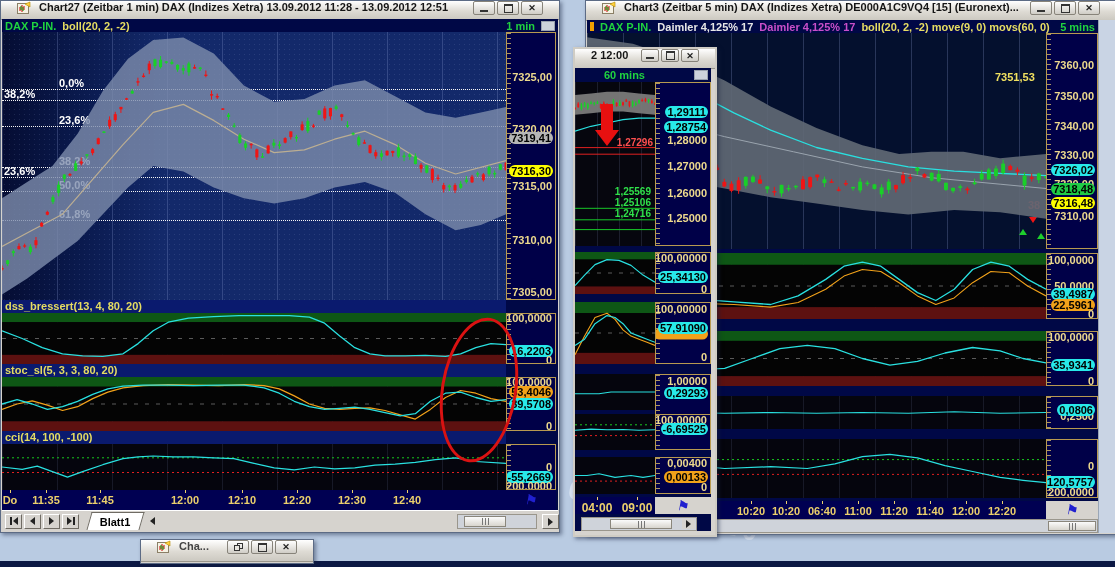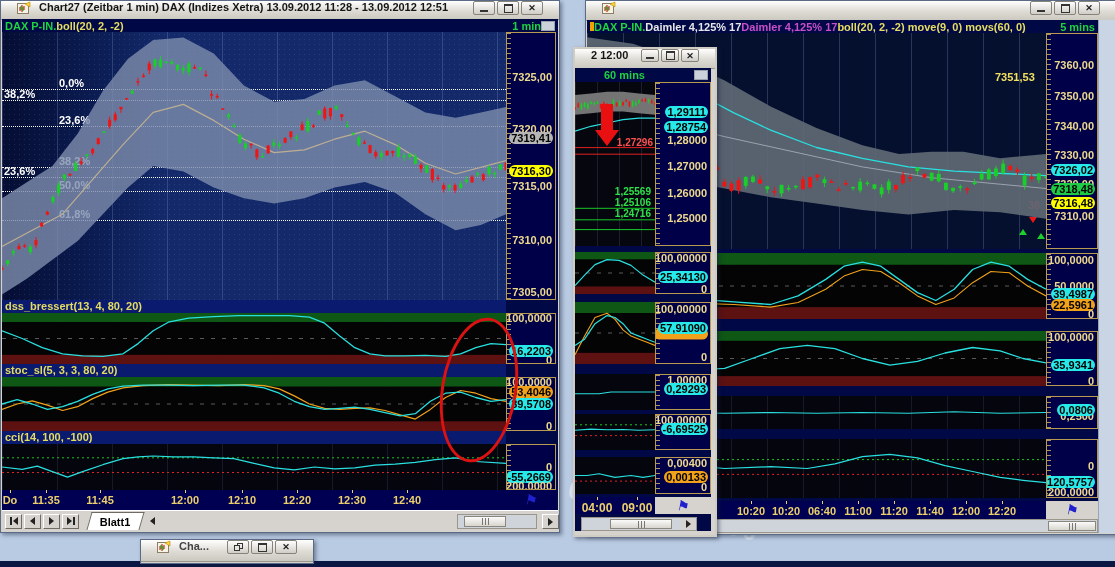--- a/index.html
+++ b/index.html
@@ -15,21 +15,21 @@
   .wbtn{width:22px;height:14px;background:linear-gradient(#fefefe,#d0cdc6);border:1px solid #87837a;border-radius:2px;padding:0;position:relative;display:flex;align-items:center;justify-content:center}
   .g-min{width:8px;height:2px;background:#333;display:block;margin-top:6px}
   .g-max{width:7px;height:6px;border:1px solid #333;border-top-width:2px;display:block}
   .g-rest{position:relative;width:9px;height:8px;display:block}
   .g-rest:before{content:'';position:absolute;left:3px;top:0;width:4px;height:4px;border:1px solid #333}
   .g-rest:after{content:'';position:absolute;left:0;top:2px;width:4px;height:4px;border:1px solid #333;background:#e8e6e0}
   .gx{font-style:normal;font-weight:bold;font-size:9px;color:#222;line-height:10px}
   .appicon{flex:0 0 auto;display:flex}
 
   .wbody{position:absolute;background:#000846}
-  .lblrow{position:absolute;display:flex;align-items:center;gap:0;background:#000846;font-size:11px;font-weight:bold;white-space:nowrap;overflow:hidden;padding:0 3px;box-sizing:border-box}
+  .lblrow{position:absolute;display:flex;align-items:center;gap:6px;background:#000846;font-size:11px;font-weight:bold;white-space:nowrap;overflow:hidden;padding:0 3px;box-sizing:border-box}
   .green{color:#1fd33f}.yellow{color:#e5dc62}.white{color:#e6e6e6}.magenta{color:#c94fc9}
   .orangetick{width:4px;height:9px;background:#f0a000;flex:0 0 auto}
   .miniblock{width:12px;height:8px;background:#ccd2da;border:1px solid #9aa2ae;flex:0 0 auto}
 
   .plot{position:absolute;overflow:hidden}
   .plot svg{position:absolute;left:0;top:0}
   .vgrid{position:absolute;inset:0;pointer-events:none;background-image:repeating-linear-gradient(90deg,rgba(150,166,220,.25) 0 1px,transparent 1px var(--gs,55px))}
   .dots{position:absolute;inset:0;pointer-events:none;background-image:radial-gradient(rgba(170,185,230,.14) .6px,transparent 1px);background-size:5px 5px}
   .pane{position:absolute;background:#05050d;overflow:hidden}
   .pane svg{position:absolute;left:0;top:0}
@@ -433,20 +433,21 @@
   <section class="win" style="left:585px;top:0;width:530px;height:533px;z-index:1">
     <div class="tb" style="height:19px">
       <span class="appicon">
         <svg width="14" height="13">
             <rect x="0.5" y="2.5" width="11" height="10" fill="#f6f2e4" stroke="#8a7f66"></rect>
             <path d="M3 10V6M5 11V4M7 9V5" stroke="#c00" stroke-width="1"></path>
             <path d="M4 9V5M6 10V6" stroke="#090" stroke-width="1"></path>
             <path d="M8 3l5-2v5z" fill="#ffd23e" stroke="#b58a00" stroke-width="0.6"></path>
           </svg>
       </span>
+      <span class="tbtitle">Chart3 (Zeitbar 5 min)  DAX (Indizes Xetra) DE000A1C9VQ4 [15] (Euronext)...</span>
       <span class="wbtns">
         <button class="wbtn">
             <i class="g-min"></i>
           </button>
         <button class="wbtn">
             <i class="g-max"></i>
           </button>
         <button class="wbtn">
             <i class="gx">✕</i>
           </button>
@@ -837,21 +838,21 @@
           <span class="val orange" style="top: 52%; width: 50px; height: 11px;"></span>
           <span class="val cyan" style="top: 42%;">57,91090</span>
           <span class="tick" style="top: 90%;">0</span>
         </div>
 
       <div class="pane" style="left:0;top:306px;width:80px;height:36px">
           <svg width="80" height="36">
             <path d="M0.0 19.8 L24.0 19.8 L36.0 18.0 L56.0 18.0 L80.0 18.0" fill="none" stroke="#29e0e0" stroke-width="1.1" stroke-linejoin="round"></path>
           </svg>
         </div>
-      <div class="scalebox" style="left:80px;top:306px;width:56px;height:36px">
+      <div class="scalebox" style="left:80px;top:306px;width:56px;height:44px">
         <div class="tickmarks"></div>
       <span class="tick" style="top: 14%;">1,00000</span>
           <span class="val cyan" style="top: 42%;">0,29293</span>
         </div>
 
       <div class="pane" style="left:0;top:346px;width:80px;height:36px">
           <svg width="80" height="36">
             <line x1="0" x2="80" y1="10.8" y2="10.8" stroke="#19c81e" stroke-width="1" stroke-dasharray="2 3"></line>
             <line x1="0" x2="80" y1="21.6" y2="21.6" stroke="#e02020" stroke-width="1" stroke-dasharray="2 3"></line>
             <path d="M0.0 16.2 L16.0 15.1 L32.0 15.8 L48.0 15.5 L64.0 16.2 L80.0 15.8" fill="none" stroke="#29e0e0" stroke-width="1.1" stroke-linejoin="round"></path>

